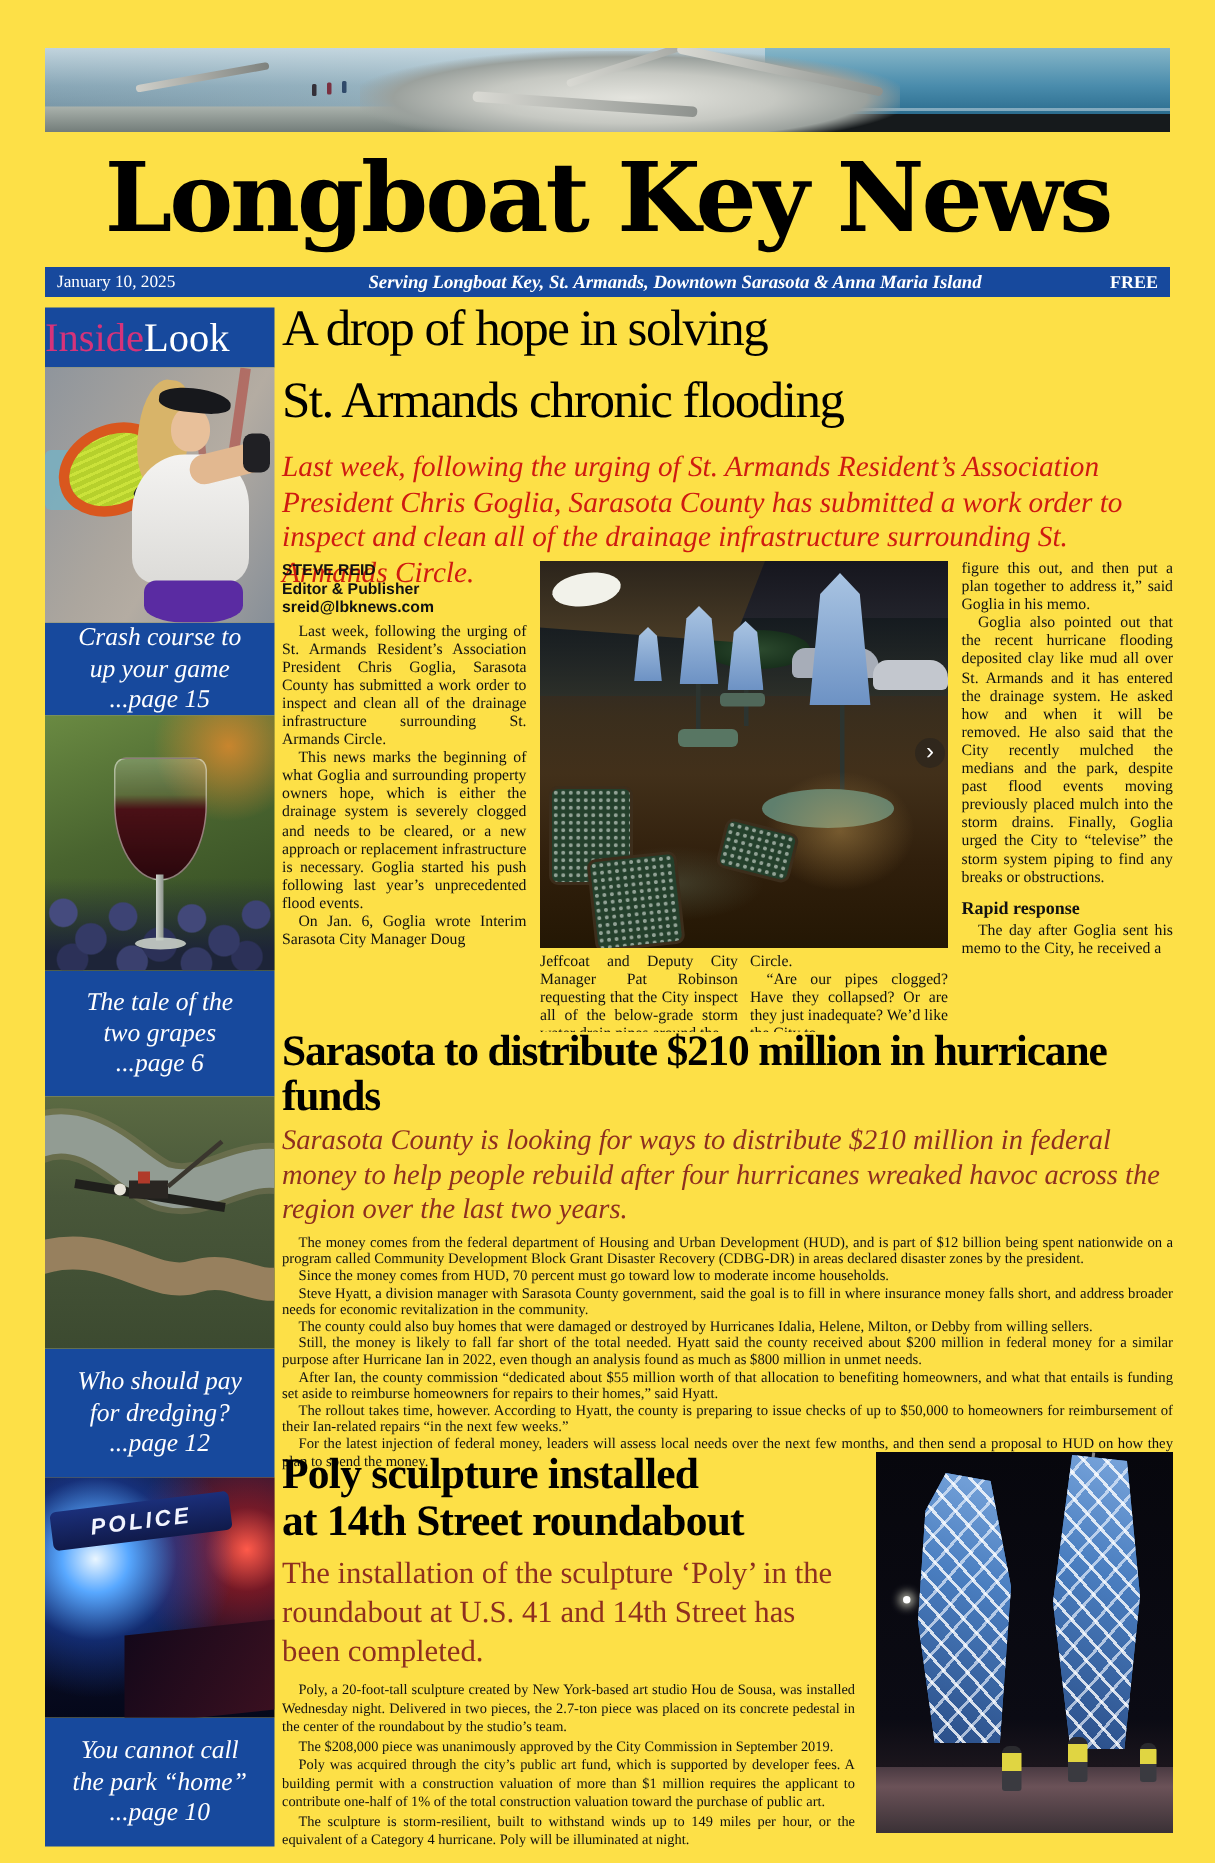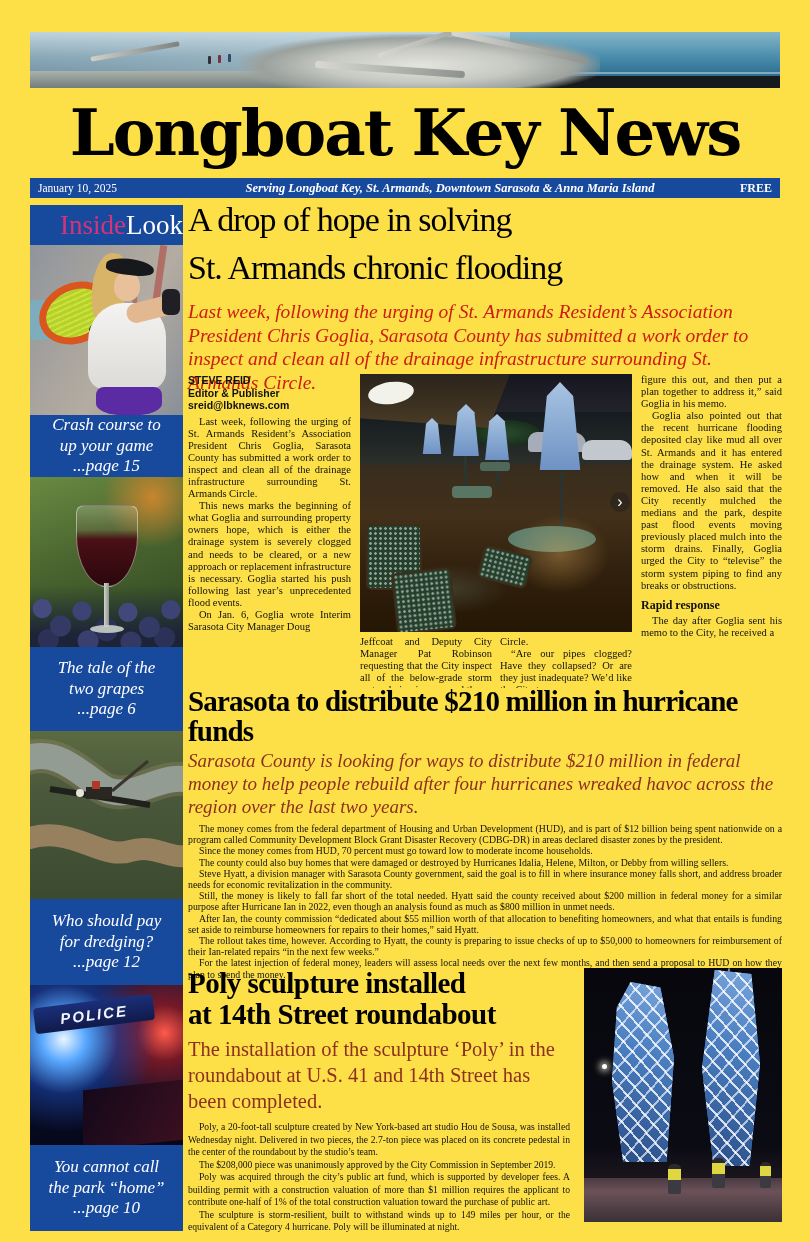--- a/index.html
+++ b/index.html
@@ -22,21 +22,21 @@
 
   
   .masthead{position:absolute;left:30px;top:86px;width:750px;height:92px;margin:0;display:flex;align-items:center;justify-content:center;font-family:"DejaVu Serif",serif;font-weight:700;font-size:64px;letter-spacing:-2px;color:#000;}
   .datebar{position:absolute;left:30px;top:178px;width:750px;height:20px;background:#17499d;color:#fff;display:flex;align-items:center;font-size:11.5px;}
   .datebar .dt{padding-left:8px;width:150px;}
   .datebar .tagline{flex:1;text-align:center;font-style:italic;font-weight:700;font-size:12.5px;}
   .datebar .free{width:60px;text-align:right;padding-right:8px;font-weight:700;font-size:12px;}
 
   
   .sidebar{position:absolute;left:30px;top:205px;width:153px;}
-  .sb-logo{height:40px;background:#17499d;display:flex;align-items:center;justify-content:flex-end;font-family:"Liberation Serif",serif;font-size:27px;}
+  .sb-logo{height:40px;background:#17499d;display:flex;align-items:center;justify-content:flex-start;font-family:"Liberation Serif",serif;font-size:27px;}
   .sb-logo .lg1{color:#d6337a;}
   .sb-logo .lg2{color:#fff;}
   .sb-photo{position:relative;width:153px;overflow:hidden;}
   .sb-cap{background:#17499d;color:#fff;display:flex;flex-direction:column;align-items:center;justify-content:center;font-style:italic;font-size:17px;line-height:1.22;text-align:center;}
 
   
   .tennis{height:170px;background:linear-gradient(120deg,#8f959c 0%,#aca69e 45%,#b4aca2 60%,#878f98 100%);}
   .tn-teal{position:absolute;left:0;top:55px;width:26px;height:40px;background:#76b2c4;opacity:.8;border-radius:4px;}
   .tn-red1{position:absolute;right:22px;top:0;width:7px;height:90px;background:#b05a52;opacity:.75;transform:rotate(8deg);}
   .tn-red2{position:absolute;right:46px;top:18px;width:5px;height:70px;background:#a85048;opacity:.6;transform:rotate(-6deg);}
@@ -297,22 +297,22 @@
 
     </div>
   </div>
 
   <section class="second">
     <div class="second-headline">Sarasota to distribute $210 million in hurricane funds</div>
     <div class="second-standfirst">Sarasota County is looking for ways to distribute $210 million in federal money to help people rebuild after four hurricanes wreaked havoc across the region over the last two years.</div>
     <div class="second-body">
       <p class="body-p">The money comes from the federal department of Housing and Urban Development (HUD), and is part of $12 billion being spent nationwide on a program called Community Development Block Grant Disaster Recovery (CDBG-DR) in areas declared disaster zones by the president.</p>
       <p class="body-p">Since the money comes from HUD, 70 percent must go toward low to moderate income households.</p>
+      <p class="body-p">Steve Hyatt, a division manager with Sarasota County government, said the goal is to fill in where insurance money falls short, and address broader needs for economic revitalization in the community.</p>
       <p class="body-p">The county could also buy homes that were damaged or destroyed by Hurricanes Idalia, Helene, Milton, or Debby from willing sellers.</p>
-      <p class="body-p">Steve Hyatt, a division manager with Sarasota County government, said the goal is to fill in where insurance money falls short, and address broader needs for economic revitalization in the community.</p>
       <p class="body-p">Still, the money is likely to fall far short of the total needed. Hyatt said the county received about $200 million in federal money for a similar purpose after Hurricane Ian in 2022, even though an analysis found as much as $800 million in unmet needs.</p>
       <p class="body-p">After Ian, the county commission “dedicated about $55 million worth of that allocation to benefiting homeowners, and what that entails is funding set aside to reimburse homeowners for repairs to their homes,” said Hyatt.</p>
       <p class="body-p">The rollout takes time, however. According to Hyatt, the county is preparing to issue checks of up to $50,000 to homeowners for reimbursement of their Ian-related repairs “in the next few weeks.”</p>
       <p class="body-p">For the latest injection of federal money, leaders will assess local needs over the next few months, and then send a proposal to HUD on how they plan to spend the money.</p>
     </div>
   </section>
 
   <section class="third">
     <div class="third-text">
       <div class="third-headline">

